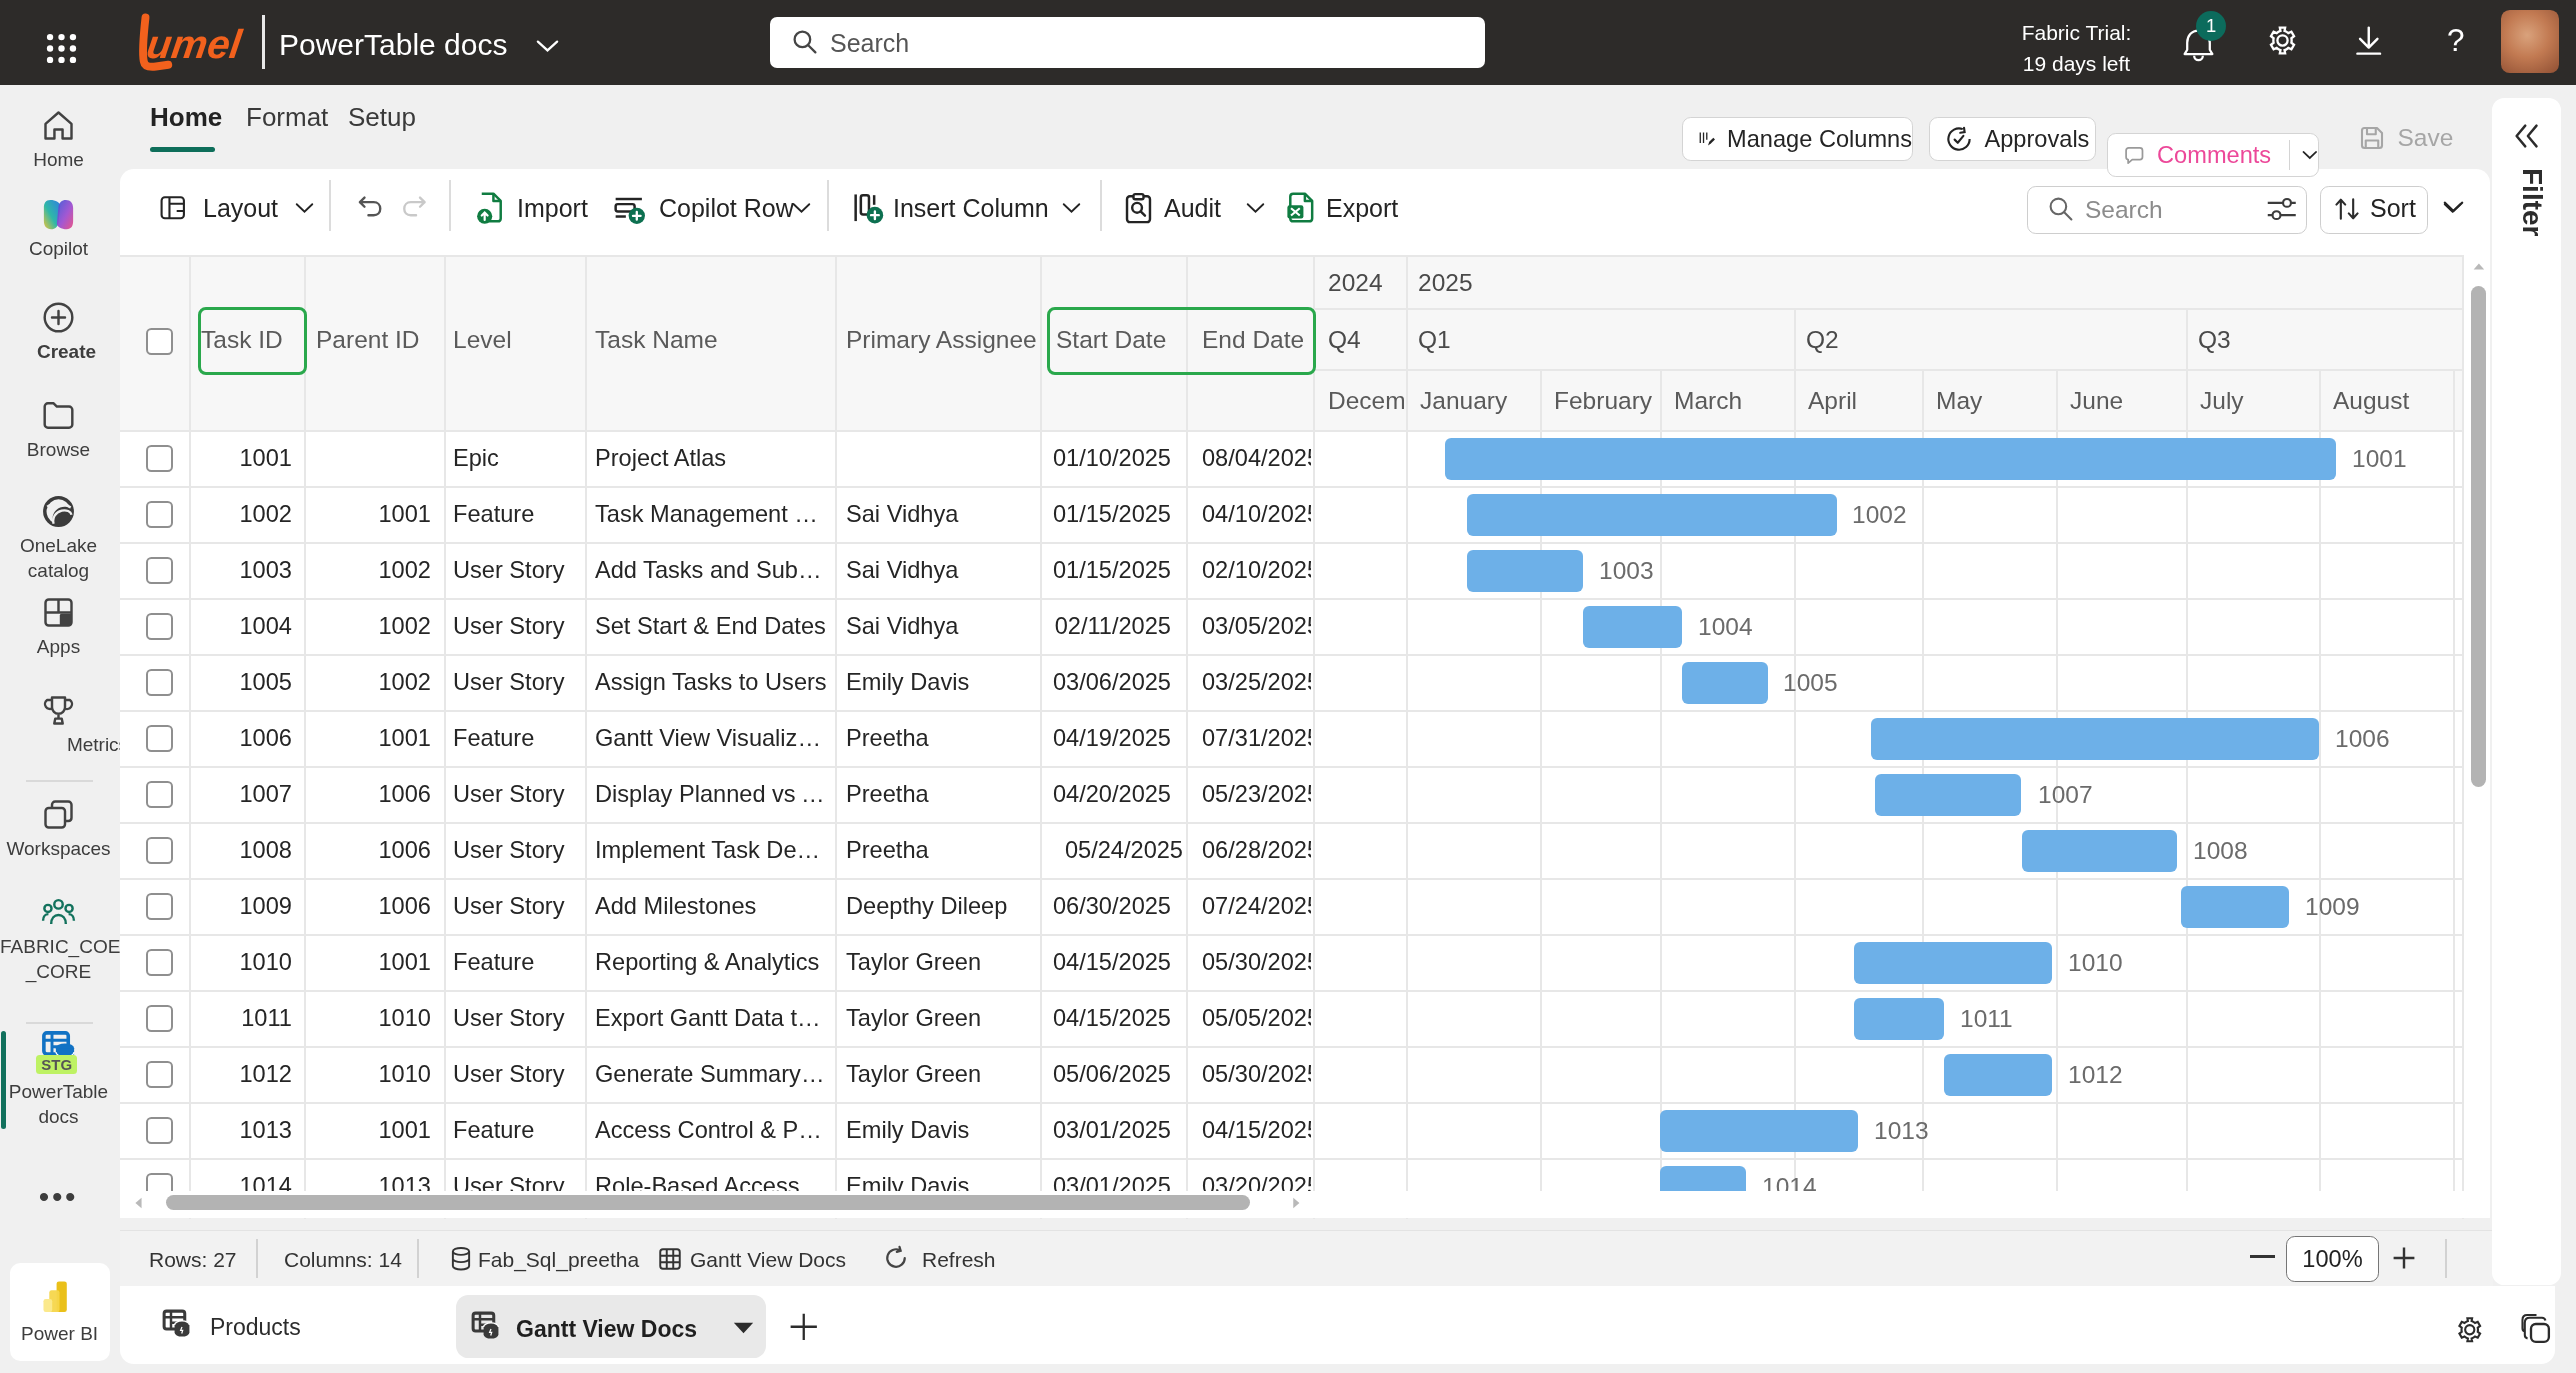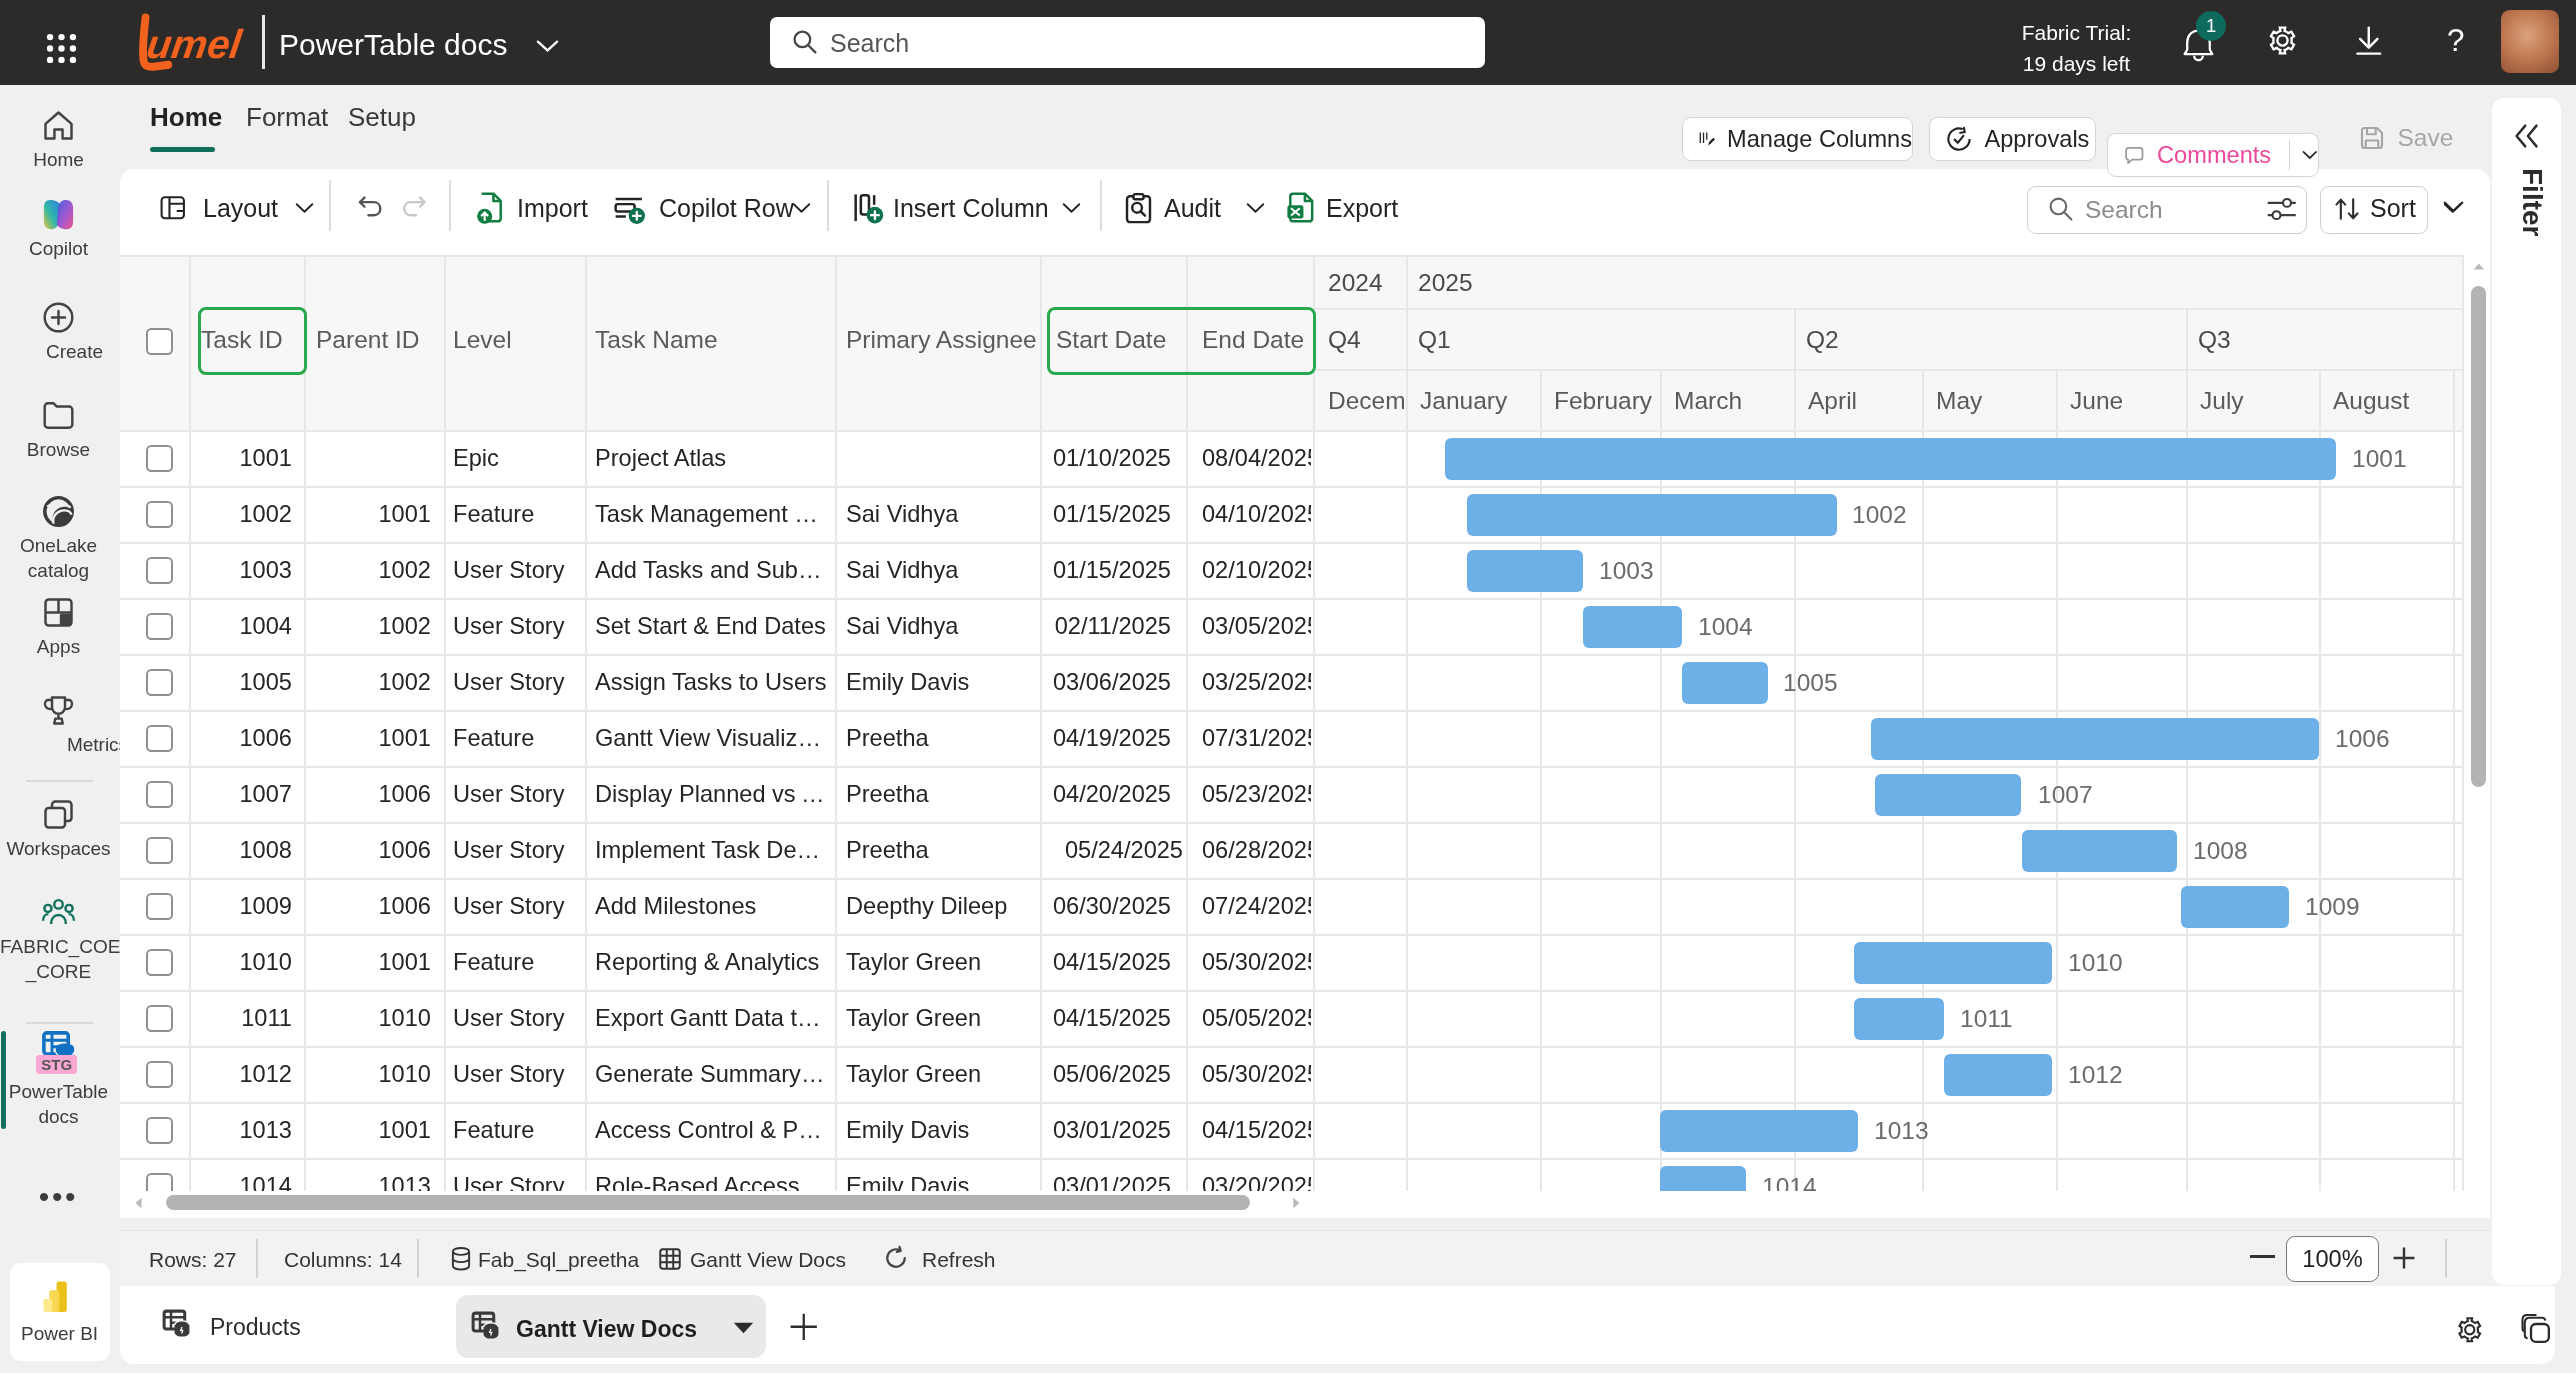--- a/index.html
+++ b/index.html
@@ -78,21 +78,21 @@
       </linearGradient>
       <linearGradient id="cg2" x1="0" y1="0" x2="1" y2="1">
         <stop offset="0" stop-color="#3b53d6"></stop>
         <stop offset="0.55" stop-color="#9c4bd0"></stop>
         <stop offset="1" stop-color="#e8487f"></stop>
       </linearGradient>
     </defs>
 <path fill="url(#cg1)" d="M7 3 C4 3 3 5 3 8 L3 16 C3 19 4.5 21 7.5 21 C10 21 11.5 19.5 12 17 L13 7 C13.5 4.5 10 3 7 3 Z"></path>
 <path fill="url(#cg2)" d="M17 21 C20 21 21 19 21 16 L21 8 C21 5 19.5 3 16.5 3 C14 3 12.5 4.5 12 7 L11 17 C10.5 19.5 14 21 17 21 Z" opacity="0.92"></path>
   </svg>
-<div class="abs" style="left:16px;top:340px;width:117px;text-align:center;font-size:19px;line-height:24.5px;color:#3d3d3d;">Create</div>
+<div class="abs" style="left:8px;top:340px;width:117px;text-align:center;font-size:19px;line-height:24.5px;color:#3d3d3d;font-weight:bold;">Create</div>
 <svg class="abs" style="left:39px;top:298px" width="39" height="39" viewBox="0 0 24 24">
     <circle cx="12" cy="12" r="8.5" fill="none" stroke="#424242" stroke-width="1.5"></circle>
     <path d="M12 8 L12 16 M8 12 L16 12" stroke="#424242" stroke-width="1.5" stroke-linecap="round"></path>
   </svg>
 <div class="abs" style="left:0;top:438px;width:117px;text-align:center;font-size:19px;line-height:24.5px;color:#3d3d3d;">Browse</div>
 <svg class="abs" style="left:39px;top:396px" width="39" height="39" viewBox="0 0 24 24">
     <path fill="none" stroke="#424242" stroke-width="1.5" stroke-linejoin="round" d="M3.5 6.5 C3.5 5.4 4.4 4.5 5.5 4.5 L9 4.5 L11 6.5 L18.5 6.5 C19.6 6.5 20.5 7.4 20.5 8.5 L20.5 17.5 C20.5 18.6 19.6 19.5 18.5 19.5 L5.5 19.5 C4.4 19.5 3.5 18.6 3.5 17.5 Z"></path>
   </svg>
 <div class="abs" style="left:0;top:534px;width:117px;text-align:center;font-size:19px;line-height:24.5px;color:#3d3d3d;">OneLake<br>catalog</div>
 <svg class="abs" style="left:39px;top:492px" width="39" height="39" viewBox="0 0 24 24">
@@ -126,21 +126,21 @@
 <div class="abs" style="left:0;top:1079px;width:117px;text-align:center;font-size:19px;line-height:25px;color:#3d3d3d;">PowerTable<br>docs</div>
 <svg class="abs" style="left:39px;top:1028px" width="39" height="39" viewBox="0 0 24 24">
     <g>
       <rect x="3" y="3" width="15" height="13" rx="1.8" fill="none" stroke="#1172c4" stroke-width="2.2"></rect>
       <path d="M3 7.5 L18 7.5 M8 3 L8 16 M8 11.5 L18 11.5" stroke="#1172c4" stroke-width="1.8"></path>
       <ellipse cx="16" cy="12.5" rx="5.6" ry="3" fill="#1172c4"></ellipse>
       <path d="M10.4 12.5 L10.4 18.5 A5.6 3 0 0 0 21.6 18.5 L21.6 12.5" fill="#1172c4"></path>
       <path d="M10.4 14.8 A5.6 3 0 0 0 21.6 14.8" fill="none" stroke="#fff" stroke-width="0.8"></path>
     </g>
   </svg>
-<div class="abs" style="left:36px;top:1055px;padding:0.9px 5.3px;background:#f9a8d4;border-radius:3.5px;color:#555;font-size:15px;font-weight:bold;">STG</div>
+<div class="abs" style="left:36px;top:1055px;padding:0.9px 5.3px;background:#bef264;border-radius:3.5px;color:#555;font-size:15px;font-weight:bold;">STG</div>
 <div class="abs" style="left:0.9px;top:1031px;width:5.3px;height:98px;background:#11705c;border-radius:2.6px;"></div>
 <div class="abs" style="left:26px;top:780px;width:67px;height:1.8px;background:#d9d9d9;"></div>
 <div class="abs" style="left:26px;top:1022px;width:67px;height:1.8px;background:#d9d9d9;"></div>
 <div class="abs" style="left:0;top:1180px;width:117px;text-align:center;font-size:30px;color:#3d3d3d;letter-spacing:2.6px;">•••</div>
 <div class="abs" style="left:9.6px;top:1263px;width:100px;height:98px;background:#fff;border-radius:10.5px;"></div>
 <svg class="abs" style="left:42px;top:1278px" width="35" height="39" viewBox="0 0 24 26">
 <rect x="10" y="2" width="7" height="21" rx="1.6" fill="#eac019"></rect>
 <rect x="5" y="8" width="7" height="15" rx="1.6" fill="#f5d64b" opacity="0.95"></rect>
 <rect x="1" y="14" width="6" height="9" rx="1.6" fill="#fbe98c"></rect>
   </svg>

